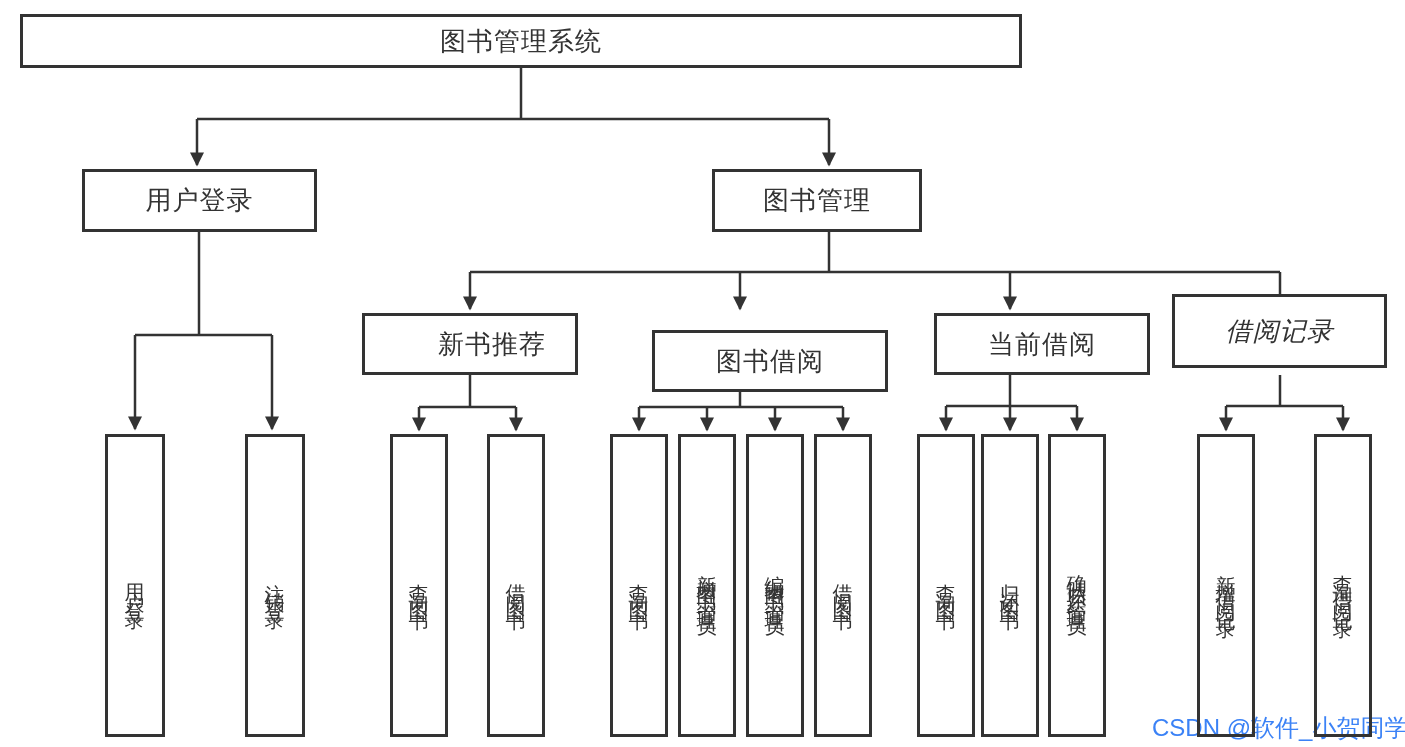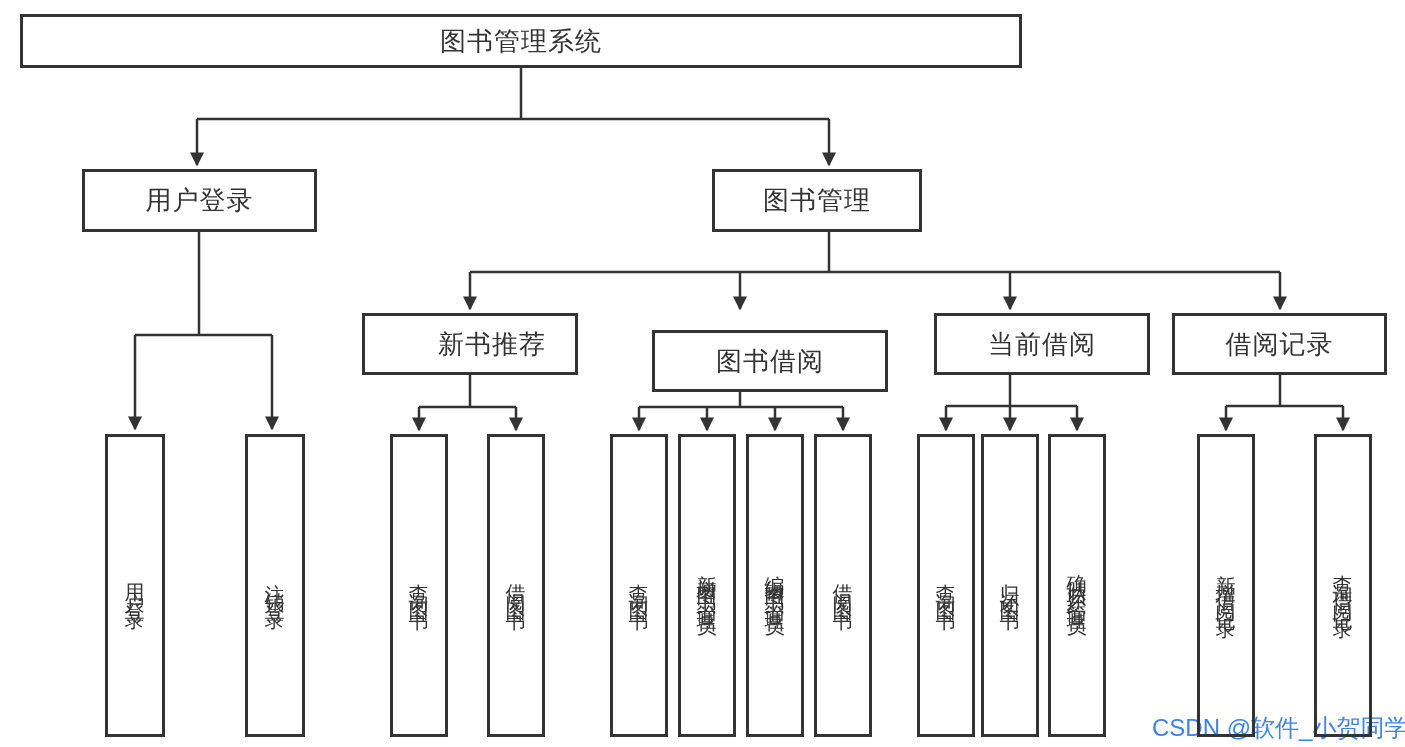--- a/index.html
+++ b/index.html
@@ -98,21 +98,21 @@
   </svg>
 
   <div class="hbox" style="left:20px;top:14px;width:1002px;height:54px;">图书管理系统</div>
 
   <div class="hbox" style="left:82px;top:169px;width:235px;height:63px;">用户登录</div>
   <div class="hbox" style="left:712px;top:169px;width:210px;height:63px;">图书管理</div>
 
   <div class="hbox" style="left:362px;top:313px;width:216px;height:62px;padding-left:44px;">新书推荐</div>
   <div class="hbox" style="left:632px;top:330px;width:236px;height:62px;margin-left:20px;">图书借阅</div>
   <div class="hbox" style="left:902px;top:313px;width:216px;height:62px;margin-left:32px;">当前借阅</div>
-  <div class="hbox" style="left:1172px;top:313px;width:215px;height:62px;">借阅记录</div>
+  <div class="hbox" style="left:1172px;top:294px;width:215px;height:74px;font-style:italic;">借阅记录</div>
 
   <div class="vbox" style="left:105px;top:434px;width:60px;height:303px;">用户登录</div>
   <div class="vbox" style="left:245px;top:434px;width:60px;height:303px;">注销登录</div>
 
   <div class="vbox" style="left:390px;top:434px;width:58px;height:303px;">查询图书</div>
   <div class="vbox" style="left:487px;top:434px;width:58px;height:303px;">借阅图书</div>
 
   <div class="vbox" style="left:610px;top:434px;width:58px;height:303px;">查询图书</div>
   <div class="vbox" style="left:678px;top:434px;width:58px;height:303px;letter-spacing:6px;">新增图书（管理员）</div>
   <div class="vbox" style="left:746px;top:434px;width:58px;height:303px;letter-spacing:6px;">编辑图书（管理员）</div>

